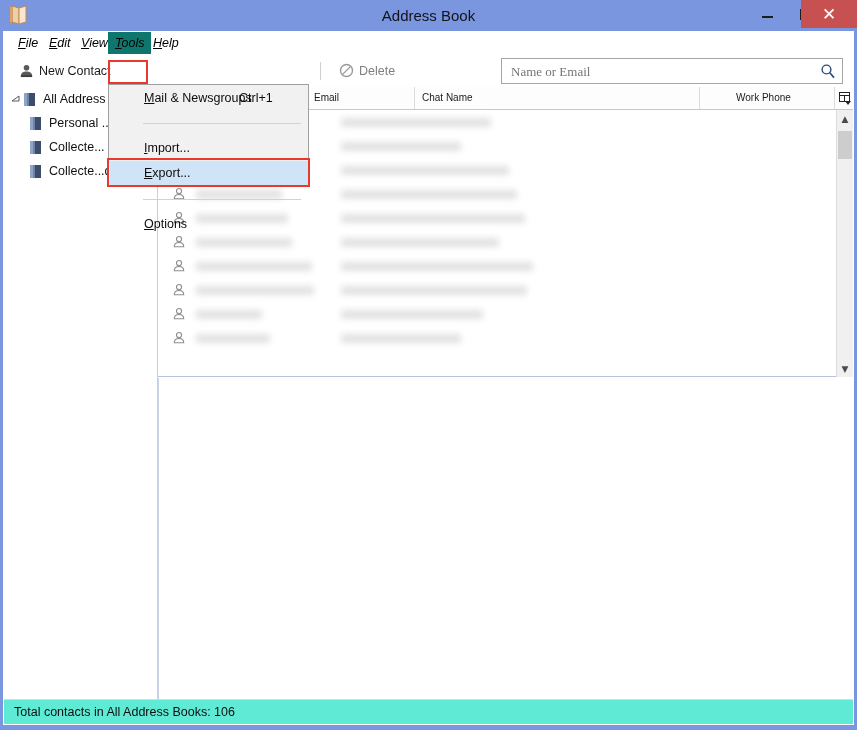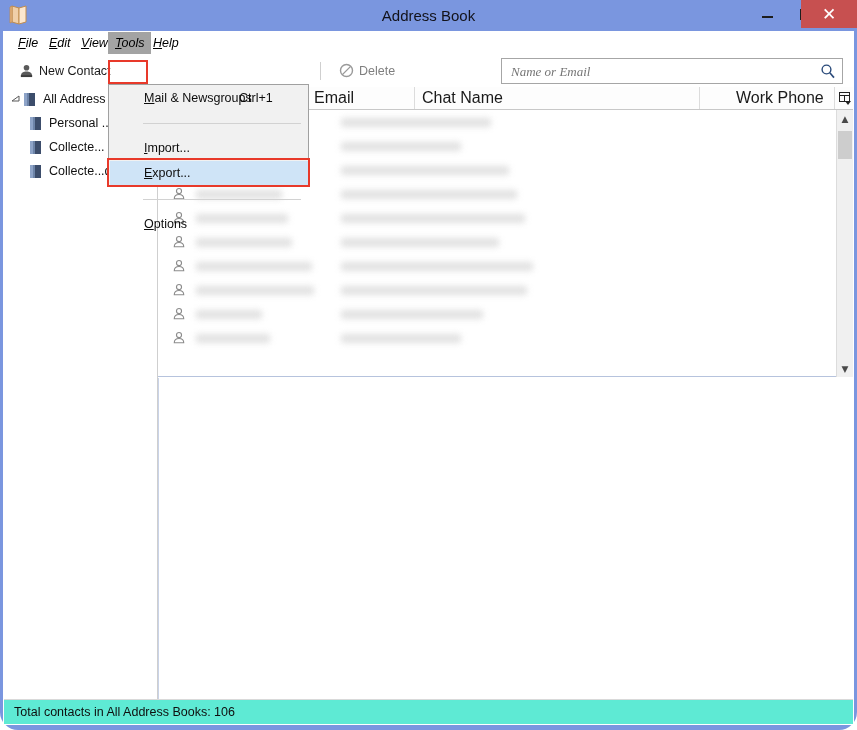--- a/index.html
+++ b/index.html
@@ -7,21 +7,20 @@
     width: 857px; height: 730px;
     background: #ffffff;
     font-family: "Liberation Sans", sans-serif;
     overflow: hidden;
   }
   #app {
     position: relative;
     width: 857px; height: 730px;
     background: #7a96df;
     box-sizing: border-box;
-    border-radius: 18px;
   }
 
   
   .titlebar {
     position: absolute; left: 0; top: 0;
     width: 857px; height: 31px;
     background: #7a96df;
   }
   .title-icon {
     position: absolute; left: 8px; top: 4px;
@@ -71,21 +70,21 @@
     height: 22px; line-height: 22px;
     font-size: 12.5px; color: #000;
     padding: 0 7px;
     box-sizing: border-box;
     white-space: nowrap;
   }
   .menu-item u { text-decoration: underline; }
   #mi-file { left: 7px; }
   #mi-edit { left: 38px; }
   #mi-view { left: 70px; }
-  #mi-tools { left: 104px; background: #a3a3a3; }
+  #mi-tools { left: 104px; background: #0f766e; }
   #mi-help { left: 142px; }
 
   
   .anno-tools {
     position: absolute;
     left: 104px; top: 28px;
     width: 40px; height: 24px;
     border: 2px solid #e8392a;
     box-sizing: border-box;
     z-index: 60;
@@ -126,41 +125,40 @@
     border: 1px solid #a6a6a6;
     background: #fff;
     box-sizing: border-box;
   }
   .searchbox input {
     position: absolute; left: 7px; top: 0;
     width: 300px; height: 24px;
     border: 0; outline: 0;
     font-size: 13px;
     font-family: "Liberation Serif", serif;
-    font-style: italic;
     color: #767676;
     background: transparent;
   }
   .searchbox .mag {
     position: absolute; right: 6px; top: 4px;
     width: 16px; height: 16px;
   }
 
   
   .colheader {
     position: absolute; left: 154px; top: 55px;
     width: 697px; height: 23px;
     background: #fdfdfd;
     border-bottom: 1px solid #c8c8c8;
     box-sizing: border-box;
   }
   .col {
     position: absolute; top: 0;
     height: 22px; line-height: 22px;
-    font-size: 16px; color: #1a1a1a;
+    font-size: 10px; color: #1a1a1a;
     padding-left: 7px;
     border-left: 1px solid #dcdcdc;
     box-sizing: border-box;
     white-space: nowrap;
     overflow: hidden;
   }
   .col.first { border-left: 0; }
   .colpick {
     position: absolute; right: 0; top: 0;
     width: 21px; height: 22px;

